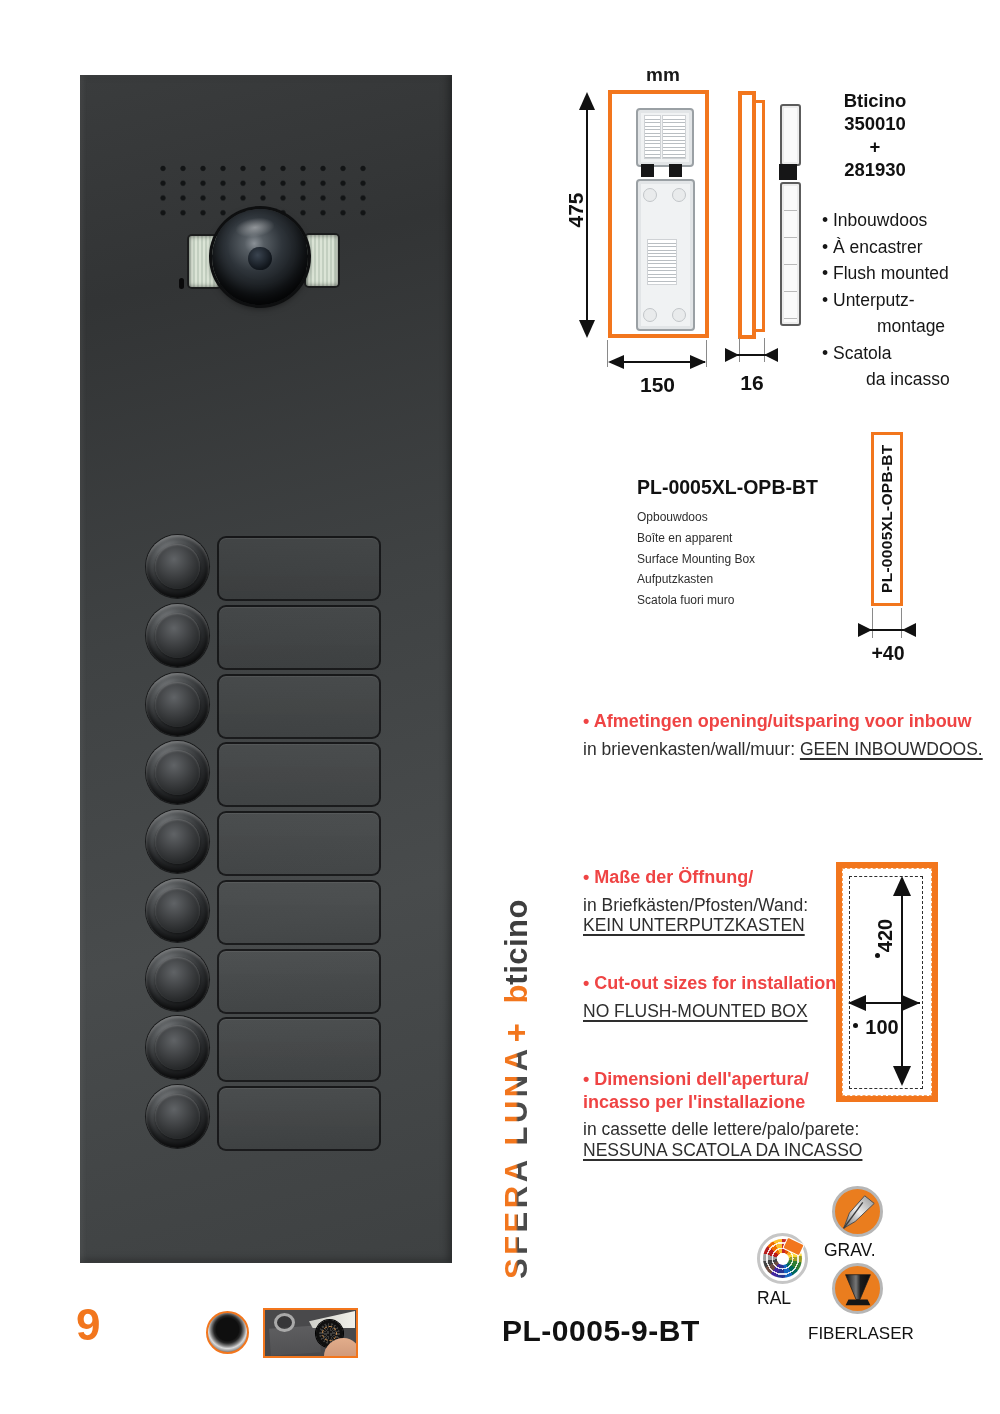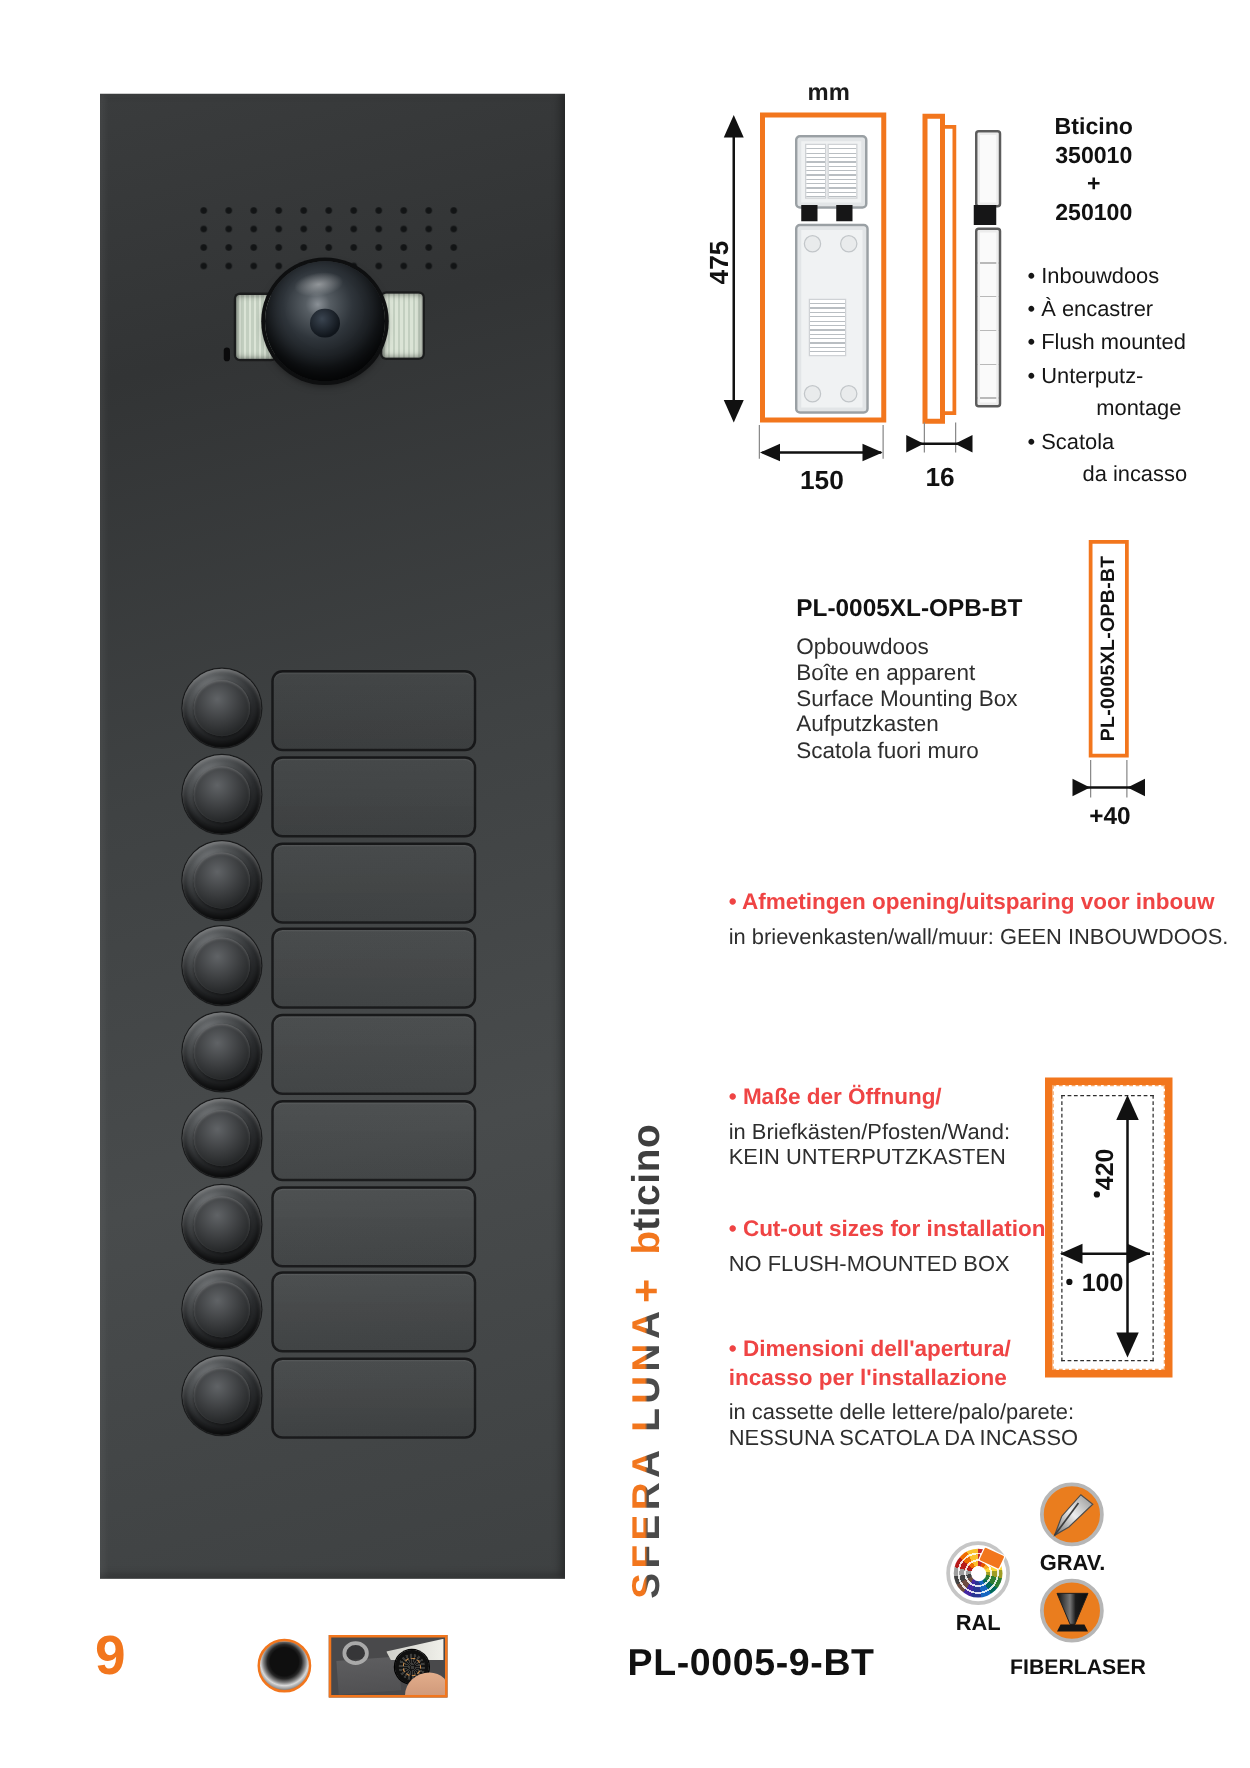--- a/index.html
+++ b/index.html
@@ -65,31 +65,31 @@
 
   
   .mm{position:absolute;left:633px;top:64px;width:60px;text-align:center;font-weight:700;font-size:19px;}
   .bt-ref{position:absolute;left:825px;top:89px;width:100px;text-align:center;
           font-weight:700;font-size:18.5px;line-height:23px;color:#111;}
   .mount{position:absolute;left:822px;top:207px;font-size:17.5px;line-height:26.5px;color:#161616;}
   .mount .ind1{padding-left:55px;}
   .mount .ind2{padding-left:44px;}
 
   .sb-title{position:absolute;left:637px;top:476px;font-weight:700;font-size:19.5px;color:#111;}
-  .sb-lines{position:absolute;left:637px;top:507px;font-size:18px;line-height:20.8px;color:#2e2e2e;}
+  .sb-lines{position:absolute;left:637px;top:507px;font-size:12px;line-height:20.8px;color:#2e2e2e;}
   .tag{position:absolute;left:871px;top:432px;width:32px;height:174px;border:3.5px solid var(--accent);
        background:#fff;box-sizing:border-box;display:flex;align-items:center;justify-content:center;
        writing-mode:vertical-rl;transform:rotate(180deg);
        font-weight:700;font-size:15.5px;letter-spacing:.3px;color:#111;}
 
   .sec{position:absolute;left:583px;width:410px;}
   .sec .t{font-weight:700;font-size:18px;line-height:22.5px;color:#ef4444;}
   .sec .b{margin-top:6px;font-size:17.5px;line-height:20.5px;color:#2e2e2e;}
   .sec .b.stack span{display:block;}
-  .u{text-decoration-thickness:1.5px;text-underline-offset:3px;}
+  .u{text-decoration:underline;text-decoration-thickness:1.5px;text-underline-offset:3px;}
 
   
   .diag{position:absolute;left:836px;top:862px;width:102px;height:240px;border:6px solid var(--accent);
         background:#fff;box-sizing:border-box;}
   .diag .dors{position:absolute;inset:0;border:1.5px dashed #f5a361;}
   .diag .dbk{position:absolute;left:7px;top:8px;width:72px;height:211px;border:1.6px dashed #2e2e2e;}
   .d420{position:absolute;left:21px;top:56px;width:44px;text-align:center;transform:rotate(-90deg);
         font-weight:700;font-size:20px;color:#111;}
   .d100{position:absolute;left:20px;top:148px;width:40px;text-align:center;font-weight:700;font-size:20px;color:#111;}
   .ddot{position:absolute;width:5px;height:5px;border-radius:50%;background:#111;}
@@ -124,21 +124,21 @@
   .ip-dial::after{content:"";position:absolute;inset:6px;border-radius:50%;border:1px dashed #c98b4a;}
   .ip-finger{position:absolute;right:-4px;bottom:-9px;width:36px;height:27px;
      border-radius:60% 50% 10% 10%/75% 65% 0 0;background:linear-gradient(180deg,#e2ad8b,#c89173);}
   .prodcode{position:absolute;left:502px;top:1314px;font-size:30px;font-weight:700;letter-spacing:.5px;color:#111;}
 
   
   .badge{position:absolute;width:51px;height:51px;border-radius:50%;box-sizing:border-box;
      border:3px solid #b6b6b6;display:flex;align-items:center;justify-content:center;}
   .badge.orange{background:#ea7d1e;}
   .badge.white{background:#fff;border-color:#c6c6c6;}
-  .blabel{position:absolute;text-align:center;font-weight:700;font-size:17.5px;color:#111;}
+  .blabel{position:absolute;font-weight:400;font-size:17.5px;color:#111;}
   .ral-wheel{position:absolute;inset:3px;border-radius:50%;
      background:conic-gradient(#c62828 0 20deg,#e65100 20deg 40deg,#f9a825 40deg 62deg,#fdd835 62deg 82deg,
        #9e9d24 82deg 102deg,#2e7d32 102deg 128deg,#00695c 128deg 148deg,#1565c0 148deg 172deg,
        #283593 172deg 198deg,#4527a0 198deg 218deg,#6d4c41 218deg 242deg,#424242 242deg 262deg,
        #9e9e9e 262deg 284deg,#b71c1c 284deg 310deg,#ef6c00 310deg 332deg,#fbc02d 332deg 360deg);}
   .ral-wheel::before{content:"";position:absolute;inset:0;border-radius:50%;
      background:repeating-radial-gradient(circle,rgba(255,255,255,0) 0 4px,rgba(255,255,255,.85) 4px 5.5px);}
   .ral-wheel::after{content:"";position:absolute;left:50%;top:50%;width:12px;height:12px;border-radius:50%;
      transform:translate(-50%,-50%);background:#fff;}
   .ral-card{position:absolute;left:25px;top:5px;width:17px;height:11px;background:var(--accent);
@@ -235,21 +235,21 @@
   <div class="eline" style="left:764px;top:338px;width:1px;height:24px;"></div>
   <div class="dline" style="left:727px;top:354px;width:50px;height:2px;"></div>
   <div class="tri rt" style="left:725px;top:348px;border-left-width:14px;"></div>
   <div class="tri lf" style="left:764px;top:348px;border-right-width:14px;"></div>
   <div class="dimlbl" style="left:726px;top:371px;width:52px;">16</div>
 
   <div class="bt-ref">
     <div>Bticino</div>
     <div>350010</div>
     <div>+</div>
-    <div>250100</div>
+    <div>281930</div>
   </div>
 
   <div class="mount">
     <div>• Inbouwdoos</div>
     <div>• À encastrer</div>
     <div>• Flush mounted</div>
     <div>• Unterputz-</div>
     <div class="ind1">montage</div>
     <div>• Scatola</div>
     <div class="ind2">da incasso</div>

